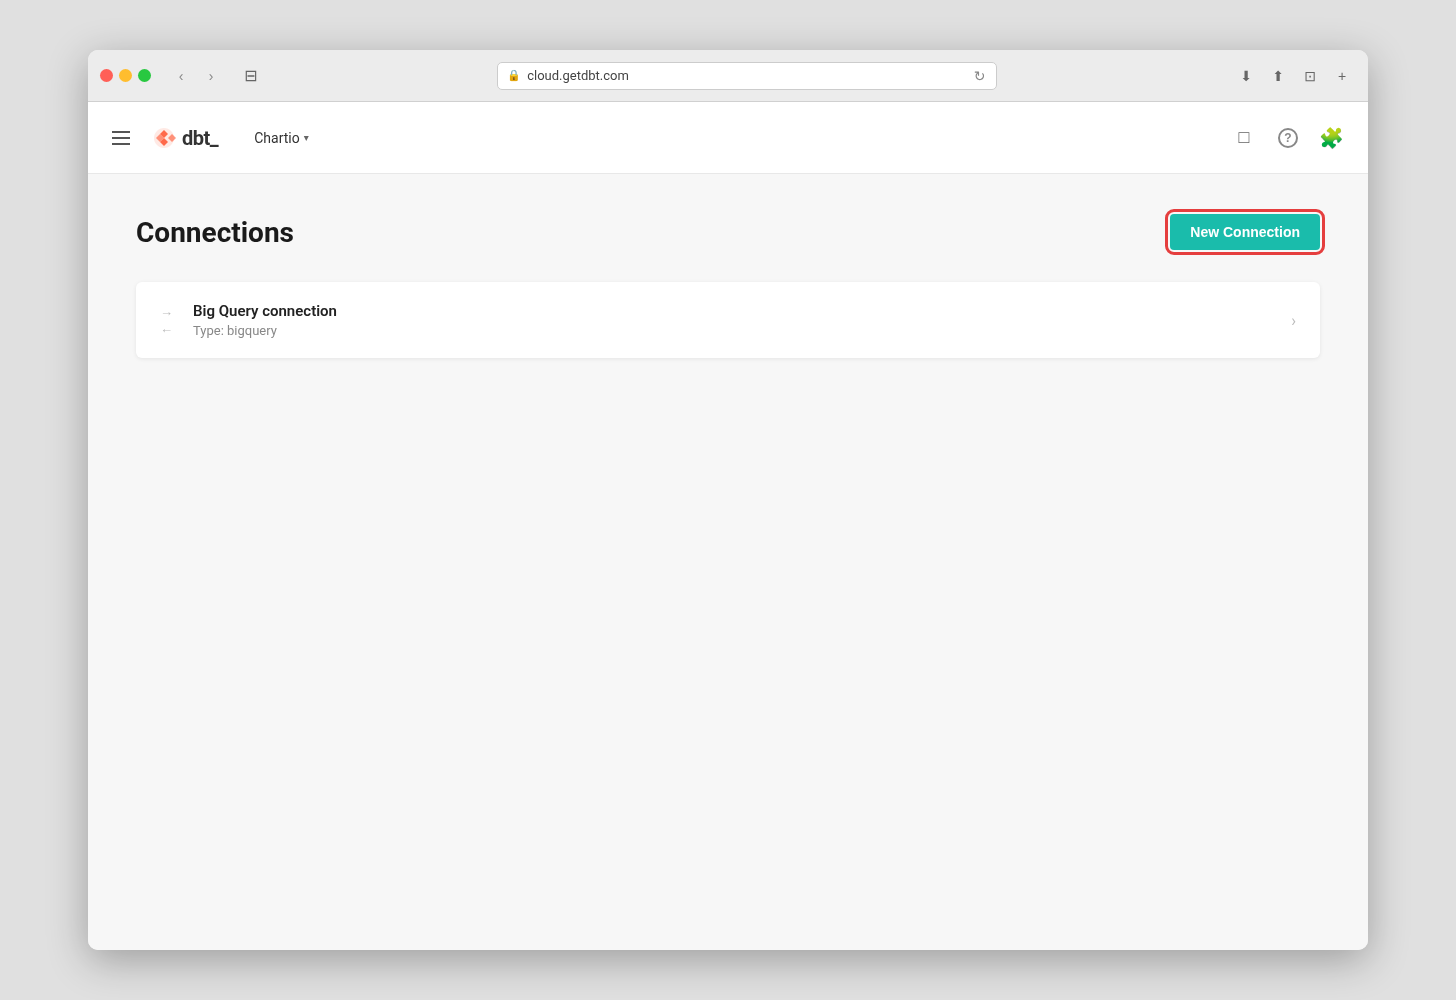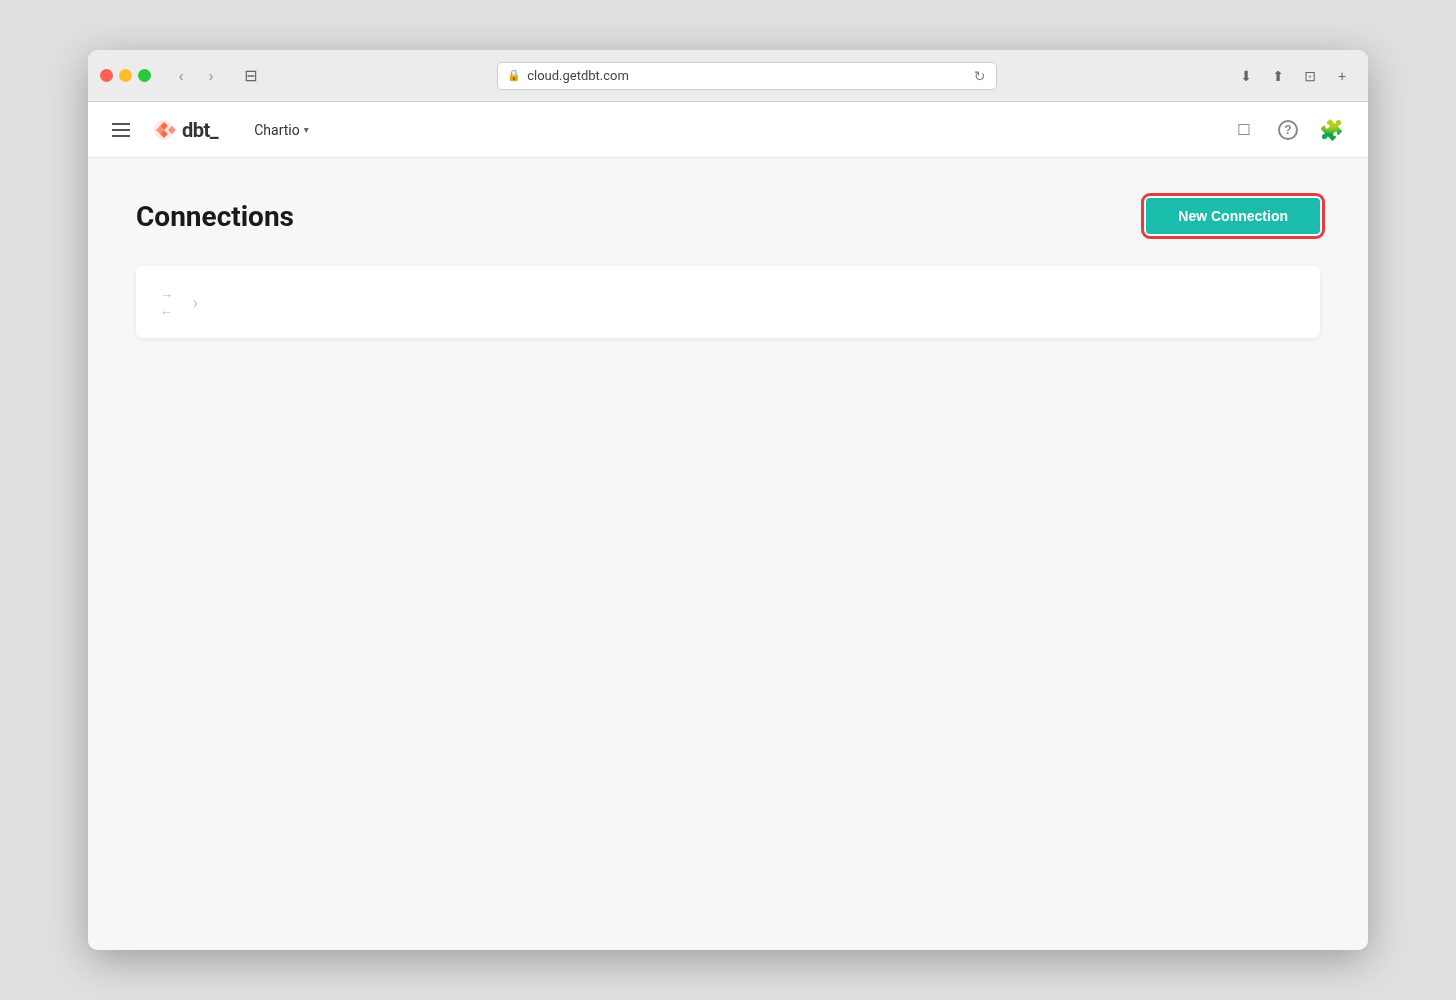--- a/index.html
+++ b/index.html
@@ -133,21 +133,21 @@
       color: #666;
       font-size: 14px;
       display: flex;
       align-items: center;
       justify-content: center;
     }
 
     
     .app-navbar {
       background: white;
-      height: 56px;
+      height: 72px;
       display: flex;
       align-items: center;
       padding: 0 20px;
       border-bottom: 1px solid #e8e8e8;
       gap: 16px;
     }
 
     .hamburger-btn {
       background: none;
       border: none;
@@ -246,21 +246,21 @@
       font-size: 28px;
       font-weight: 700;
       color: #1a1a1a;
     }
 
     .new-connection-btn {
       background: #1abcab;
       color: white;
       border: none;
       border-radius: 4px;
-      padding: 10px 32px;
+      padding: 10px 20px;
       font-size: 14px;
       font-weight: 600;
       cursor: pointer;
       outline: 3px solid #e53e3e;
       outline-offset: 2px;
     }
 
     .connections-list {
       background: white;
       border-radius: 6px;
@@ -385,18 +385,22 @@
       <h1 class="page-title">Connections</h1>
       <button class="new-connection-btn">New Connection</button>
     </div>
 
     <div class="connections-list">
       <div class="connection-item">
         <div class="connection-arrows">
           <span>→</span>
           <span>←</span>
         </div>
+        <div class="connection-info">
+          <div class="connection-name">Big Query connection</div>
+          <div class="connection-type">Type: bigquery</div>
+        </div>
         <span class="connection-chevron">›</span>
       </div>
     </div>
   </div>
 
 </div>
 
 </body></html>

